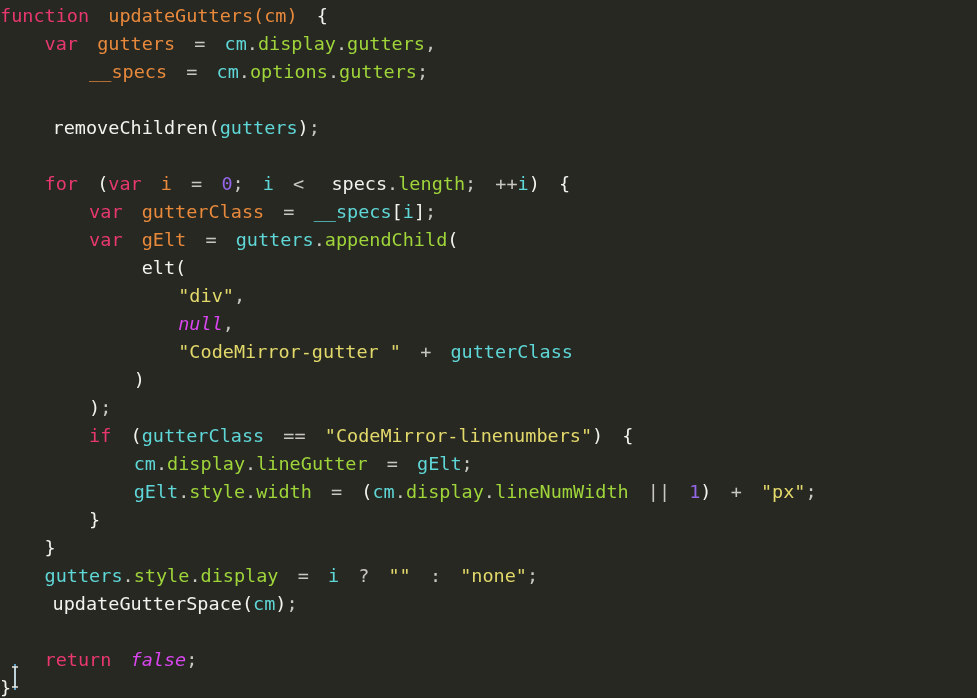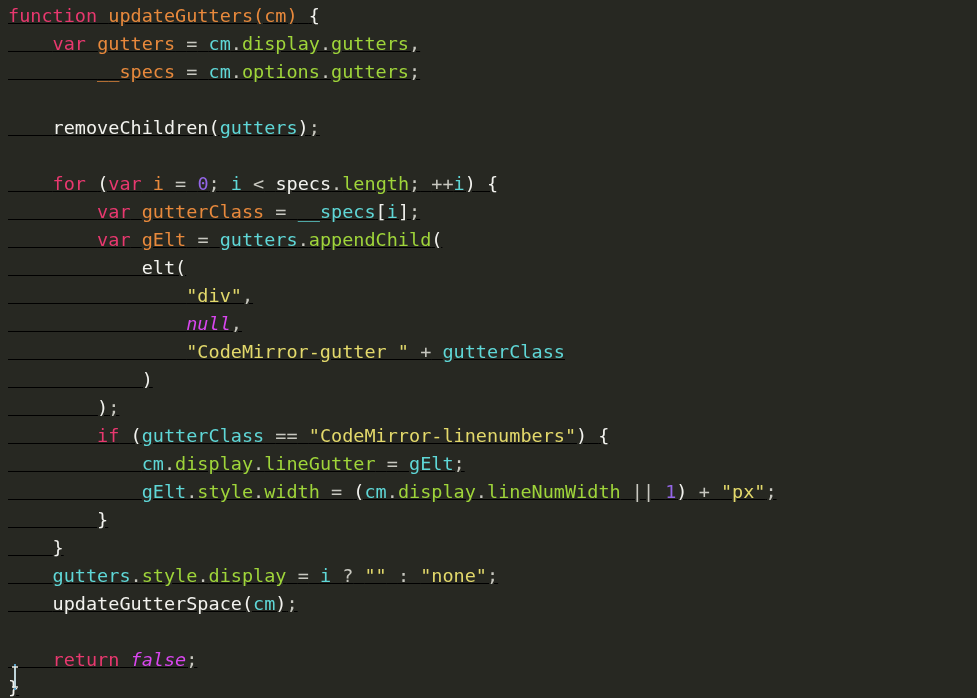--- a/index.html
+++ b/index.html
@@ -24,32 +24,31 @@
     position: absolute;
     left: 0;
     top: 0;
     padding: 2px 0 0 0;
     white-space: pre;
     tab-size: 4;
   }
   .code-line {
     height: 28px;
     white-space: pre;
-    padding-left: 8px;
-    text-decoration: underline;
+    padding-left: 0px;
   }
   
   .t-kw       { color: #e8386f; }                    
   .t-def      { color: #e8893c; }                    
   .t-local    { color: #5fd7d7; }                    
   .t-prop     { color: #9fd53a; }                    
   .t-str      { color: #e3d96b; }                    
   .t-num      { color: #9466e8; }                    
   .t-atom     { color: #d946ef; font-style: italic; }
-  .t-plain    { color: #f2f2ee; }                    
+  .t-plain    { color: #f2f2ee; margin-left: 8px; }                    
   .t-punct    { color: #c8c8c0; }                    
   .t-bracket  { color: #e8893c; }                    
   .t-brace    { color: #f2f2ee; }                    
   .t-paren    { color: #f2f2ee; }
 
   
   #text-cursor {
     position: absolute;
     left: 14px;
     top: 664px;

